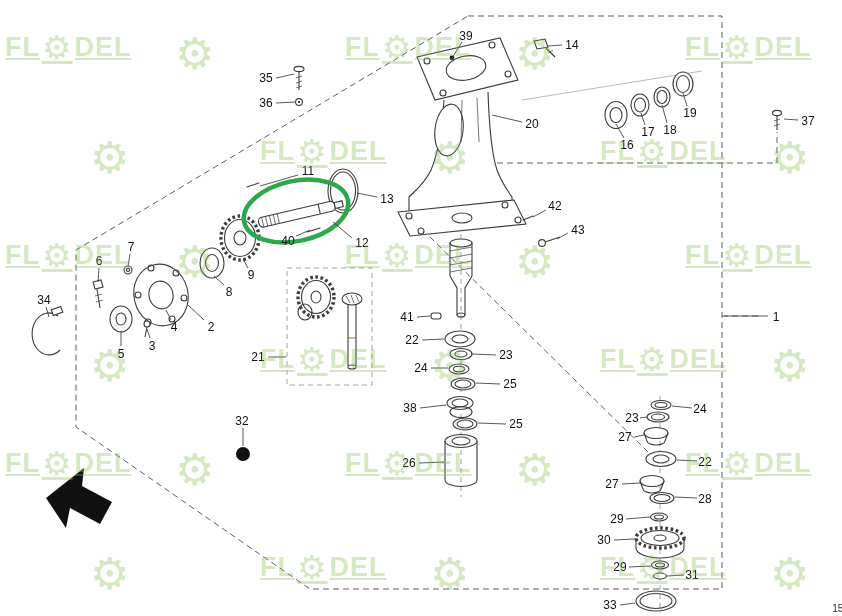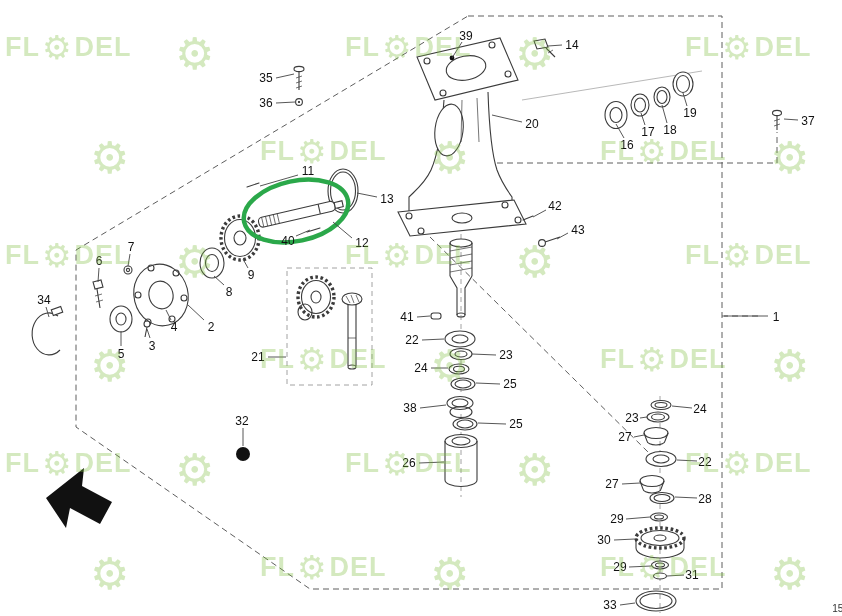--- a/index.html
+++ b/index.html
@@ -16,21 +16,21 @@
   .lead { stroke:#444; stroke-width:0.9; }
   .thin { stroke:#999; stroke-width:0.7; }
   .teeth{ stroke:#3b3b3b; stroke-width:3.4; fill:#fff; stroke-dasharray:2.6 2.6; }
   .blk  { fill:#111; stroke:none; }
   .lbl  { font:12px "Liberation Sans", sans-serif; fill:#111; text-anchor:middle; }
 
   
   #watermark-layer { position:absolute; left:0; top:0; width:842px; height:616px;
                      pointer-events:none; opacity:0.33; z-index:5; }
   .wm-text { position:absolute; font-weight:bold; font-size:27px; letter-spacing:1px;
-             display:flex; align-items:center; gap:2px; white-space:nowrap; }
+             display:flex; align-items:center; gap:2px; white-space:nowrap;text-decoration:underline; }
   .wm-text .g { font-size:33px; font-weight:normal; }
   .wm-gear { position:absolute; font-size:44px; }
 
   .corner-num { position:absolute; right:-7px; bottom:2px; font-size:10px; color:#333; z-index:6; }
 </style>
 </head>
 <body>
 
 <div class="stage">
 

